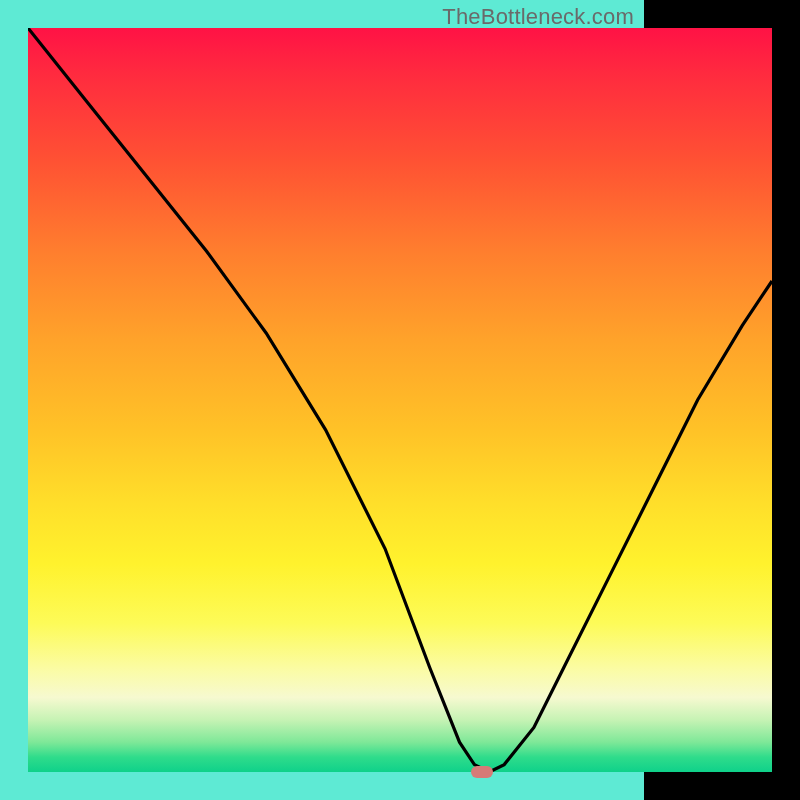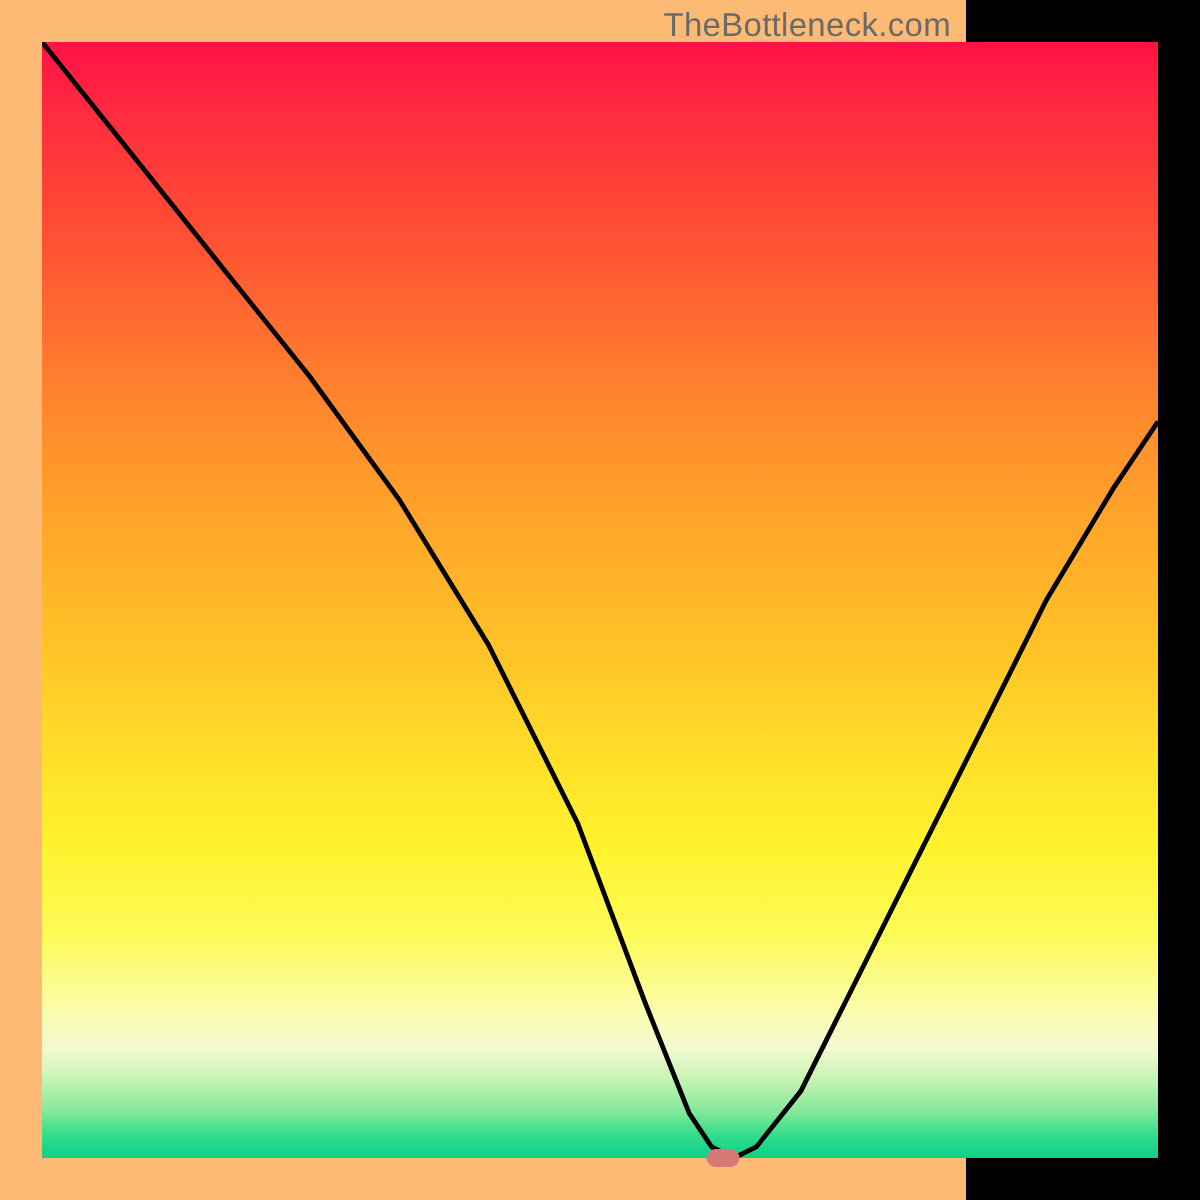--- a/index.html
+++ b/index.html
@@ -8,21 +8,21 @@
     width: 800px;
     height: 800px;
     background: #000;
     font-family: Arial, Helvetica, sans-serif;
     overflow: hidden;
   }
   .frame {
     position: relative;
     width: 644px;
     height: 800px;
-    background: #fdba74;
+    background: #5eead4;
   }
   .watermark {
     position: absolute;
     top: 4px;
     right: 10px;
     color: #6a6a6a;
     font-size: 22px;
     font-weight: 500;
     letter-spacing: 0.2px;
     z-index: 3;

